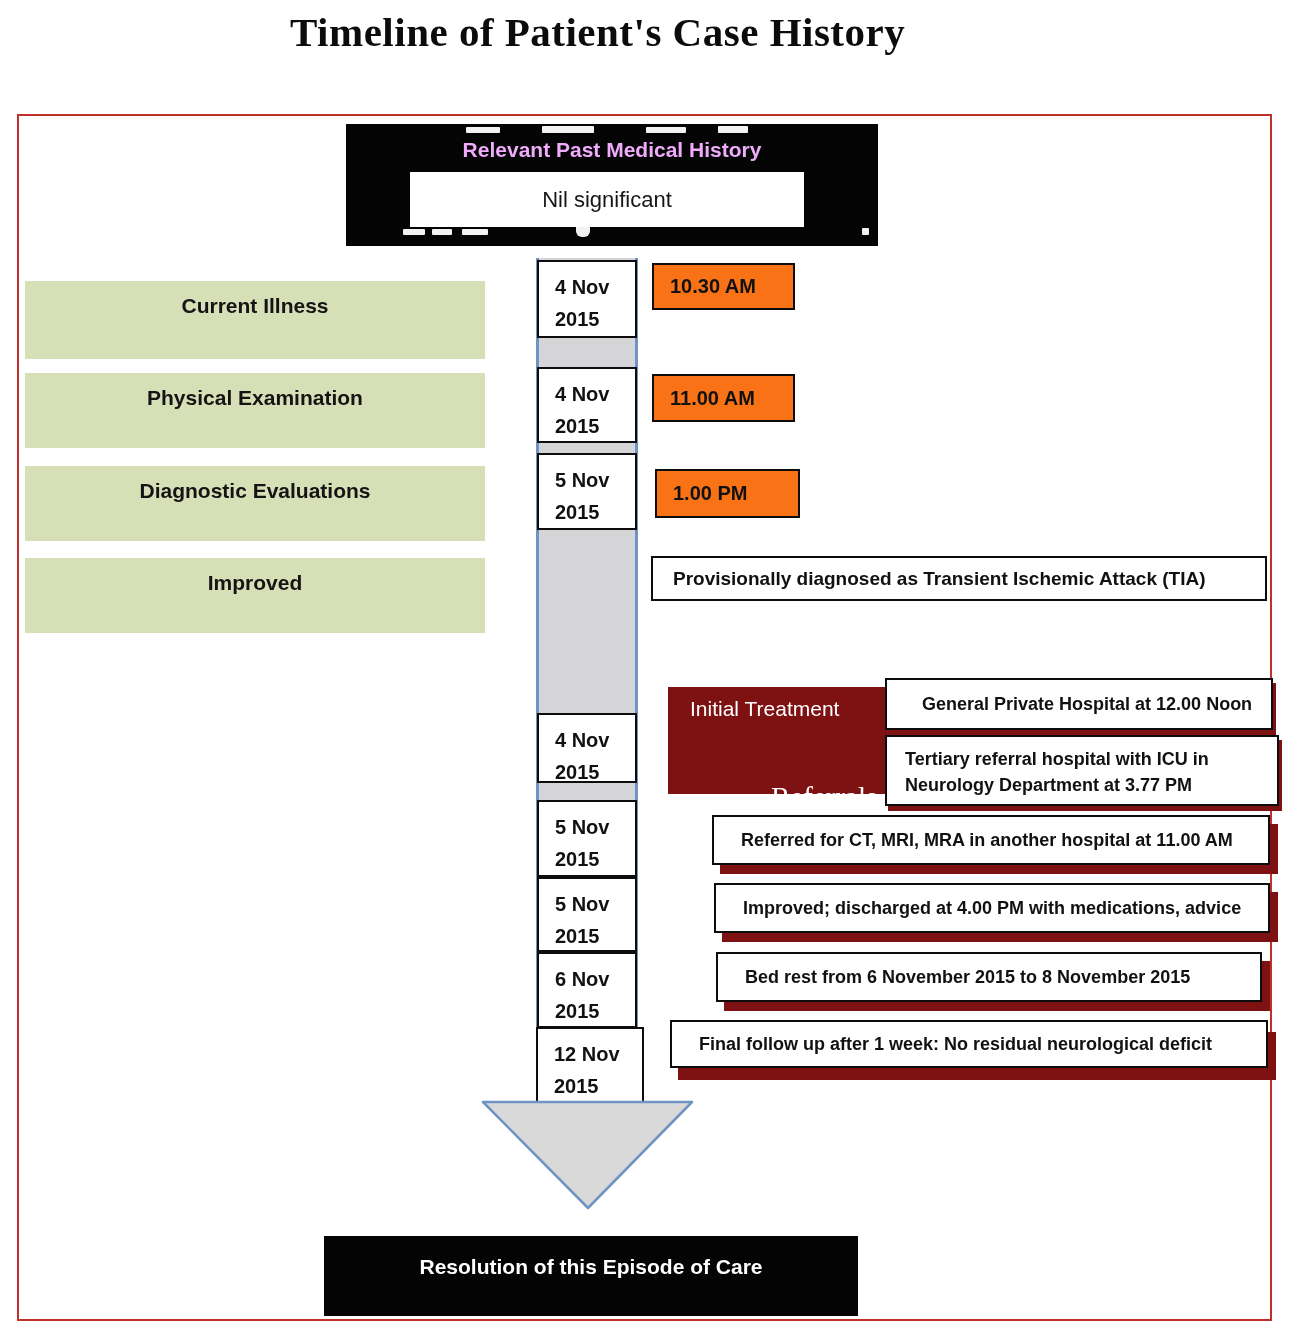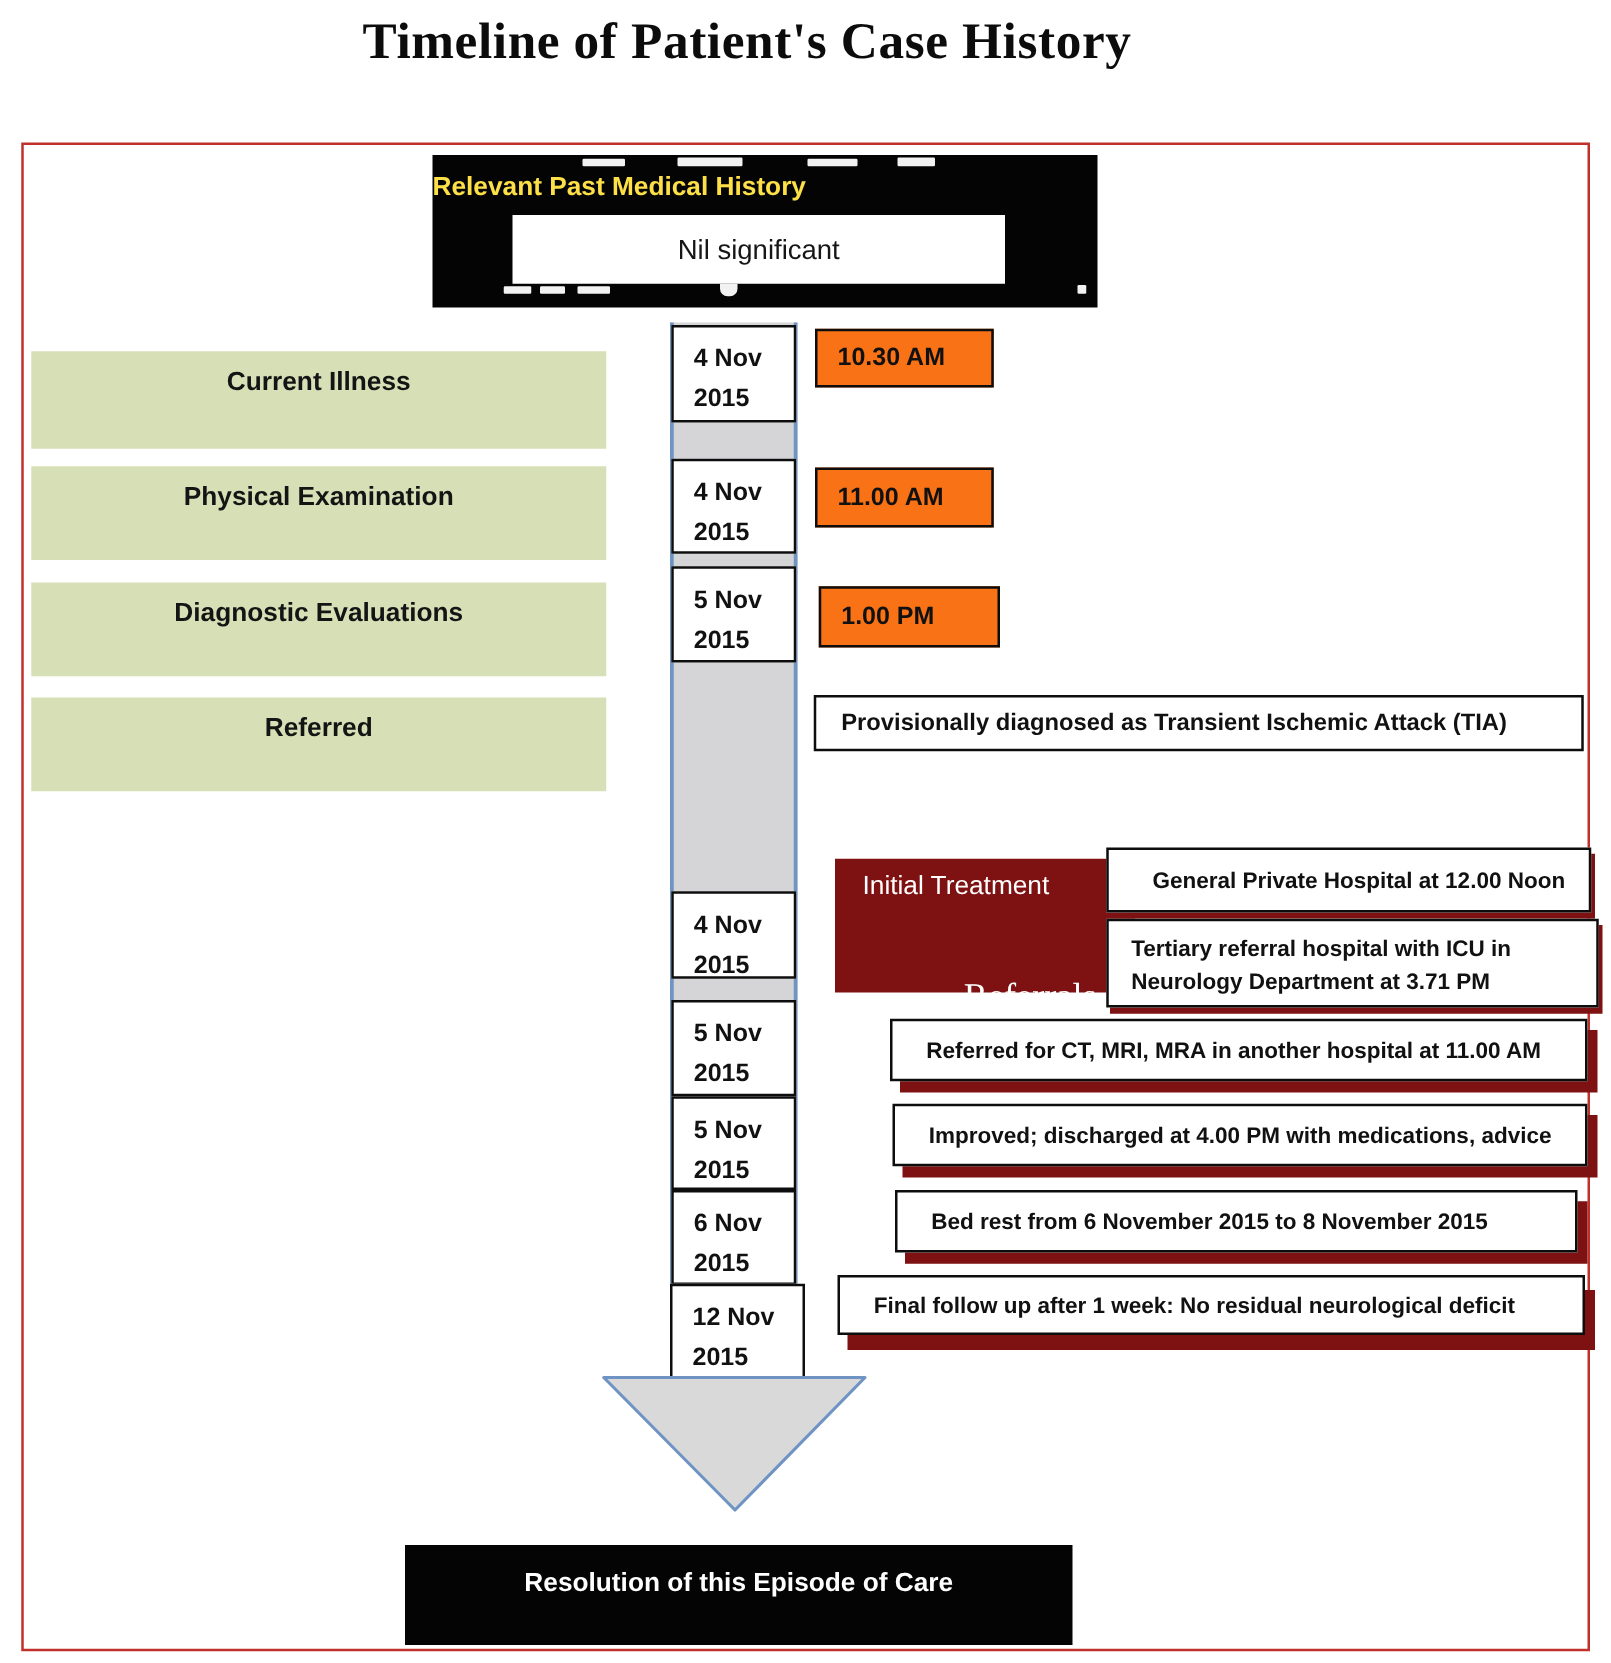--- a/index.html
+++ b/index.html
@@ -12,21 +12,21 @@
   #diagram-title{
     left:290px;top:8px;width:620px;height:48px;text-align:left;
     font-family:"Liberation Serif","DejaVu Serif",serif;
     font-weight:bold;font-size:41px;color:#0c0c0c;letter-spacing:.5px;
   }
 
   #outer-frame{left:17px;top:114px;width:1255px;height:1207px;border:2px solid #c0312b;background:transparent;}
 
   
   #past-history-box{left:346px;top:124px;width:532px;height:122px;background:#040404;}
-  #past-history-title{left:0;top:14px;width:100%;text-align:left;color:#fde047;font-weight:bold;font-size:21px;}
+  #past-history-title{left:0;top:14px;width:100%;text-align:center;color:#f0abfc;font-weight:bold;font-size:21px;}
   #past-history-value-box{left:64px;top:48px;width:394px;height:55px;background:#ffffff;}
   #past-history-value-box .val{display:block;width:100%;text-align:center;line-height:55px;font-size:22px;color:#161616;}
   .frag{position:absolute;background:#f2f2f2;border-radius:1px;}
 
   
   .category-box{left:25px;width:460px;background:#d7dfb6;text-align:center;padding-top:13px;
     font-weight:bold;font-size:21px;color:#141414;}
 
   
   #timeline-bar{left:536px;top:258px;width:102px;height:844px;background:#d5d5d8;
@@ -80,21 +80,21 @@
     <div class="frag" style="left:57px;top:105px;width:22px;height:6px;"></div>
     <div class="frag" style="left:86px;top:105px;width:20px;height:6px;"></div>
     <div class="frag" style="left:116px;top:105px;width:26px;height:6px;"></div>
     <div class="frag" style="left:230px;top:103px;width:14px;height:10px;border-radius:0 0 6px 6px;"></div>
     <div class="frag" style="left:516px;top:104px;width:7px;height:7px;"></div>
   </div>
 
   <div class="abs category-box" style="top:281px;height:78px;">Current Illness</div>
   <div class="abs category-box" style="top:373px;height:75px;">Physical Examination</div>
   <div class="abs category-box" style="top:466px;height:75px;">Diagnostic Evaluations</div>
-  <div class="abs category-box" style="top:558px;height:75px;">Referred</div>
+  <div class="abs category-box" style="top:558px;height:75px;">Improved</div>
 
   <div id="timeline-bar" class="abs"></div>
 
   <div class="abs date-box" style="top:260px;height:78px;">4 Nov
 2015</div>
   <div class="abs date-box" style="top:367px;height:76px;">4 Nov
 2015</div>
   <div class="abs date-box" style="top:453px;height:77px;">5 Nov
 2015</div>
   <div class="abs date-box" style="top:713px;height:70px;">4 Nov
@@ -112,21 +112,21 @@
   <div class="abs time-box" style="left:652px;top:374px;width:143px;height:48px;">11.00 AM</div>
   <div class="abs time-box" style="left:655px;top:469px;width:145px;height:49px;">1.00 PM</div>
 
   <div id="diagnosis-note" class="abs">Provisionally diagnosed as Transient Ischemic Attack (TIA)</div>
 
   <div id="initial-treatment-box" class="abs">
     <div id="initial-treatment-title" class="abs">Initial Treatment</div>
     <div id="referrals-item" class="abs">Referrals</div>
   </div>
   <div id="referral-box-1" class="abs referral-box">General Private Hospital at 12.00 Noon</div>
-  <div id="referral-box-2" class="abs referral-box">Tertiary referral hospital with ICU in Neurology Department at 3.71 PM</div>
+  <div id="referral-box-2" class="abs referral-box">Tertiary referral hospital with ICU in Neurology Department at 3.77 PM</div>
 
   <div class="abs event-box" style="left:712px;top:815px;width:558px;height:50px;">Referred for CT, MRI, MRA in another hospital at 11.00 AM</div>
   <div class="abs event-box" style="left:714px;top:883px;width:556px;height:50px;">Improved; discharged at 4.00 PM with medications, advice</div>
   <div class="abs event-box" style="left:716px;top:952px;width:546px;height:50px;">Bed rest from 6 November 2015 to 8 November 2015</div>
   <div class="abs event-box" style="left:670px;top:1020px;width:598px;height:48px;box-shadow:8px 12px 0 #7e1112;">Final follow up after 1 week: No residual neurological deficit</div>
 
   <svg id="down-arrow" class="abs" width="226" height="122" viewBox="0 0 226 122">
     <polygon points="7,8 216,8 112,114" fill="#d9d9d9" stroke="#6f94c4" stroke-width="2.5" stroke-linejoin="round"></polygon>
   </svg>
 

